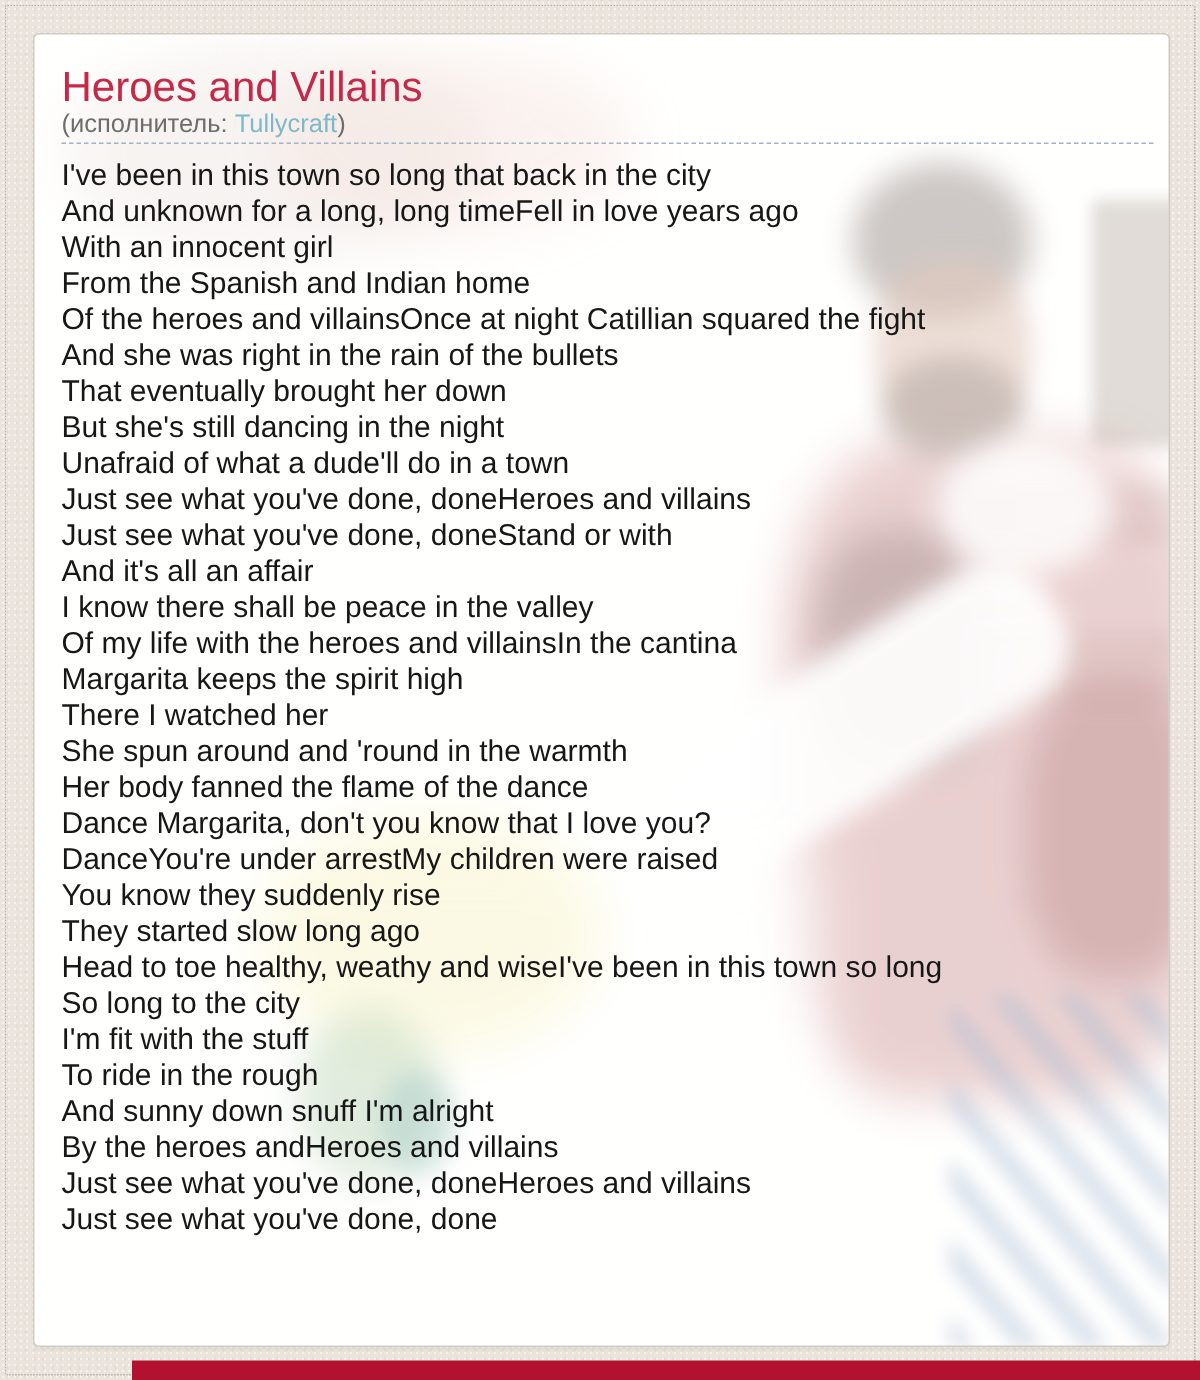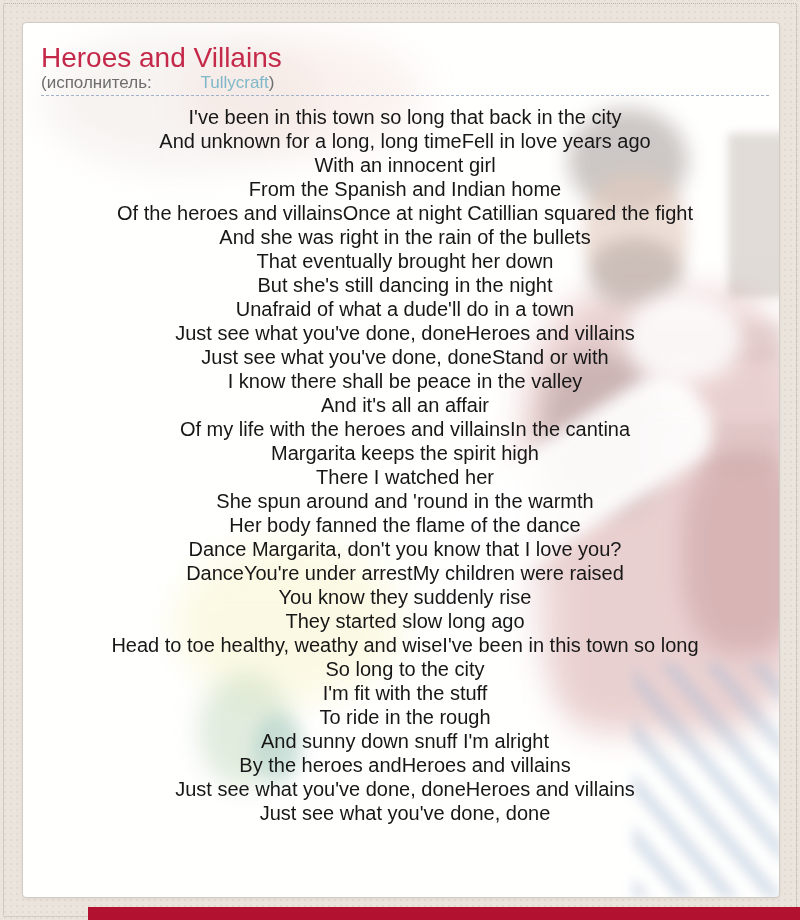--- a/index.html
+++ b/index.html
@@ -42,23 +42,23 @@
   .b-green{left:175px;top:650px;width:95px;height:115px;background:rgba(105,160,95,.4);border-radius:50%;filter:blur(12px);}
   .b-teal{left:230px;top:690px;width:50px;height:70px;background:rgba(60,140,130,.4);border-radius:50%;filter:blur(8px);}
   .b-blue-stripes{left:610px;top:640px;width:150px;height:235px;
     background:repeating-linear-gradient(50deg, rgba(90,125,170,.45) 0 14px, rgba(255,255,255,0) 14px 34px);
     filter:blur(6px);}
   .b-white-wash{left:0;top:540px;width:520px;height:340px;background:rgba(255,255,255,.8);filter:blur(20px);}
   
   .content{position:absolute;left:18px;top:16px;right:10px;z-index:2;}
   .title{margin:4px 0 0 0;font-size:28px;font-weight:400;line-height:30px;color:#c5294a;}
   .artist-line{font-size:17px;line-height:20px;color:#6d6d6d;}
-  .artist-link{color:#7fb8c8;text-decoration:none;cursor:pointer;margin-left:44px;}
+  .artist-link{color:#7fb8c8;text-decoration:none;cursor:pointer;}
   .separator{border-bottom:1px dashed #9fb2c9;margin-top:2px;height:0;}
-  .lyrics{margin-top:9px;font-size:20px;line-height:24px;color:#171717;text-align:center;}
+  .lyrics{margin-top:9px;font-size:20px;line-height:24px;color:#171717;}
   .lyric-line{white-space:pre;}
   .bottom-bar{position:absolute;left:88px;right:0;bottom:0;height:13px;background:#b2122f;z-index:6;}
 </style>
 </head>
 <body>
 
 <div class="page-frame"></div>
 
 <div class="card">
   <div class="bg-photo">
@@ -91,22 +91,22 @@
         <div class="lyric-line">And unknown for a long, long timeFell in love years ago</div>
         <div class="lyric-line">With an innocent girl</div>
         <div class="lyric-line">From the Spanish and Indian home</div>
         <div class="lyric-line">Of the heroes and villainsOnce at night Catillian squared the fight</div>
         <div class="lyric-line">And she was right in the rain of the bullets</div>
         <div class="lyric-line">That eventually brought her down</div>
         <div class="lyric-line">But she's still dancing in the night</div>
         <div class="lyric-line">Unafraid of what a dude'll do in a town</div>
         <div class="lyric-line">Just see what you've done, doneHeroes and villains</div>
         <div class="lyric-line">Just see what you've done, doneStand or with</div>
+        <div class="lyric-line">And it's all an affair</div>
         <div class="lyric-line">I know there shall be peace in the valley</div>
-        <div class="lyric-line">And it's all an affair</div>
         <div class="lyric-line">Of my life with the heroes and villainsIn the cantina</div>
         <div class="lyric-line">Margarita keeps the spirit high</div>
         <div class="lyric-line">There I watched her</div>
         <div class="lyric-line">She spun around and 'round in the warmth</div>
         <div class="lyric-line">Her body fanned the flame of the dance</div>
         <div class="lyric-line">Dance Margarita, don't you know that I love you?</div>
         <div class="lyric-line">DanceYou're under arrestMy children were raised</div>
         <div class="lyric-line">You know they suddenly rise</div>
         <div class="lyric-line">They started slow long ago</div>
         <div class="lyric-line">Head to toe healthy, weathy and wiseI've been in this town so long</div>

